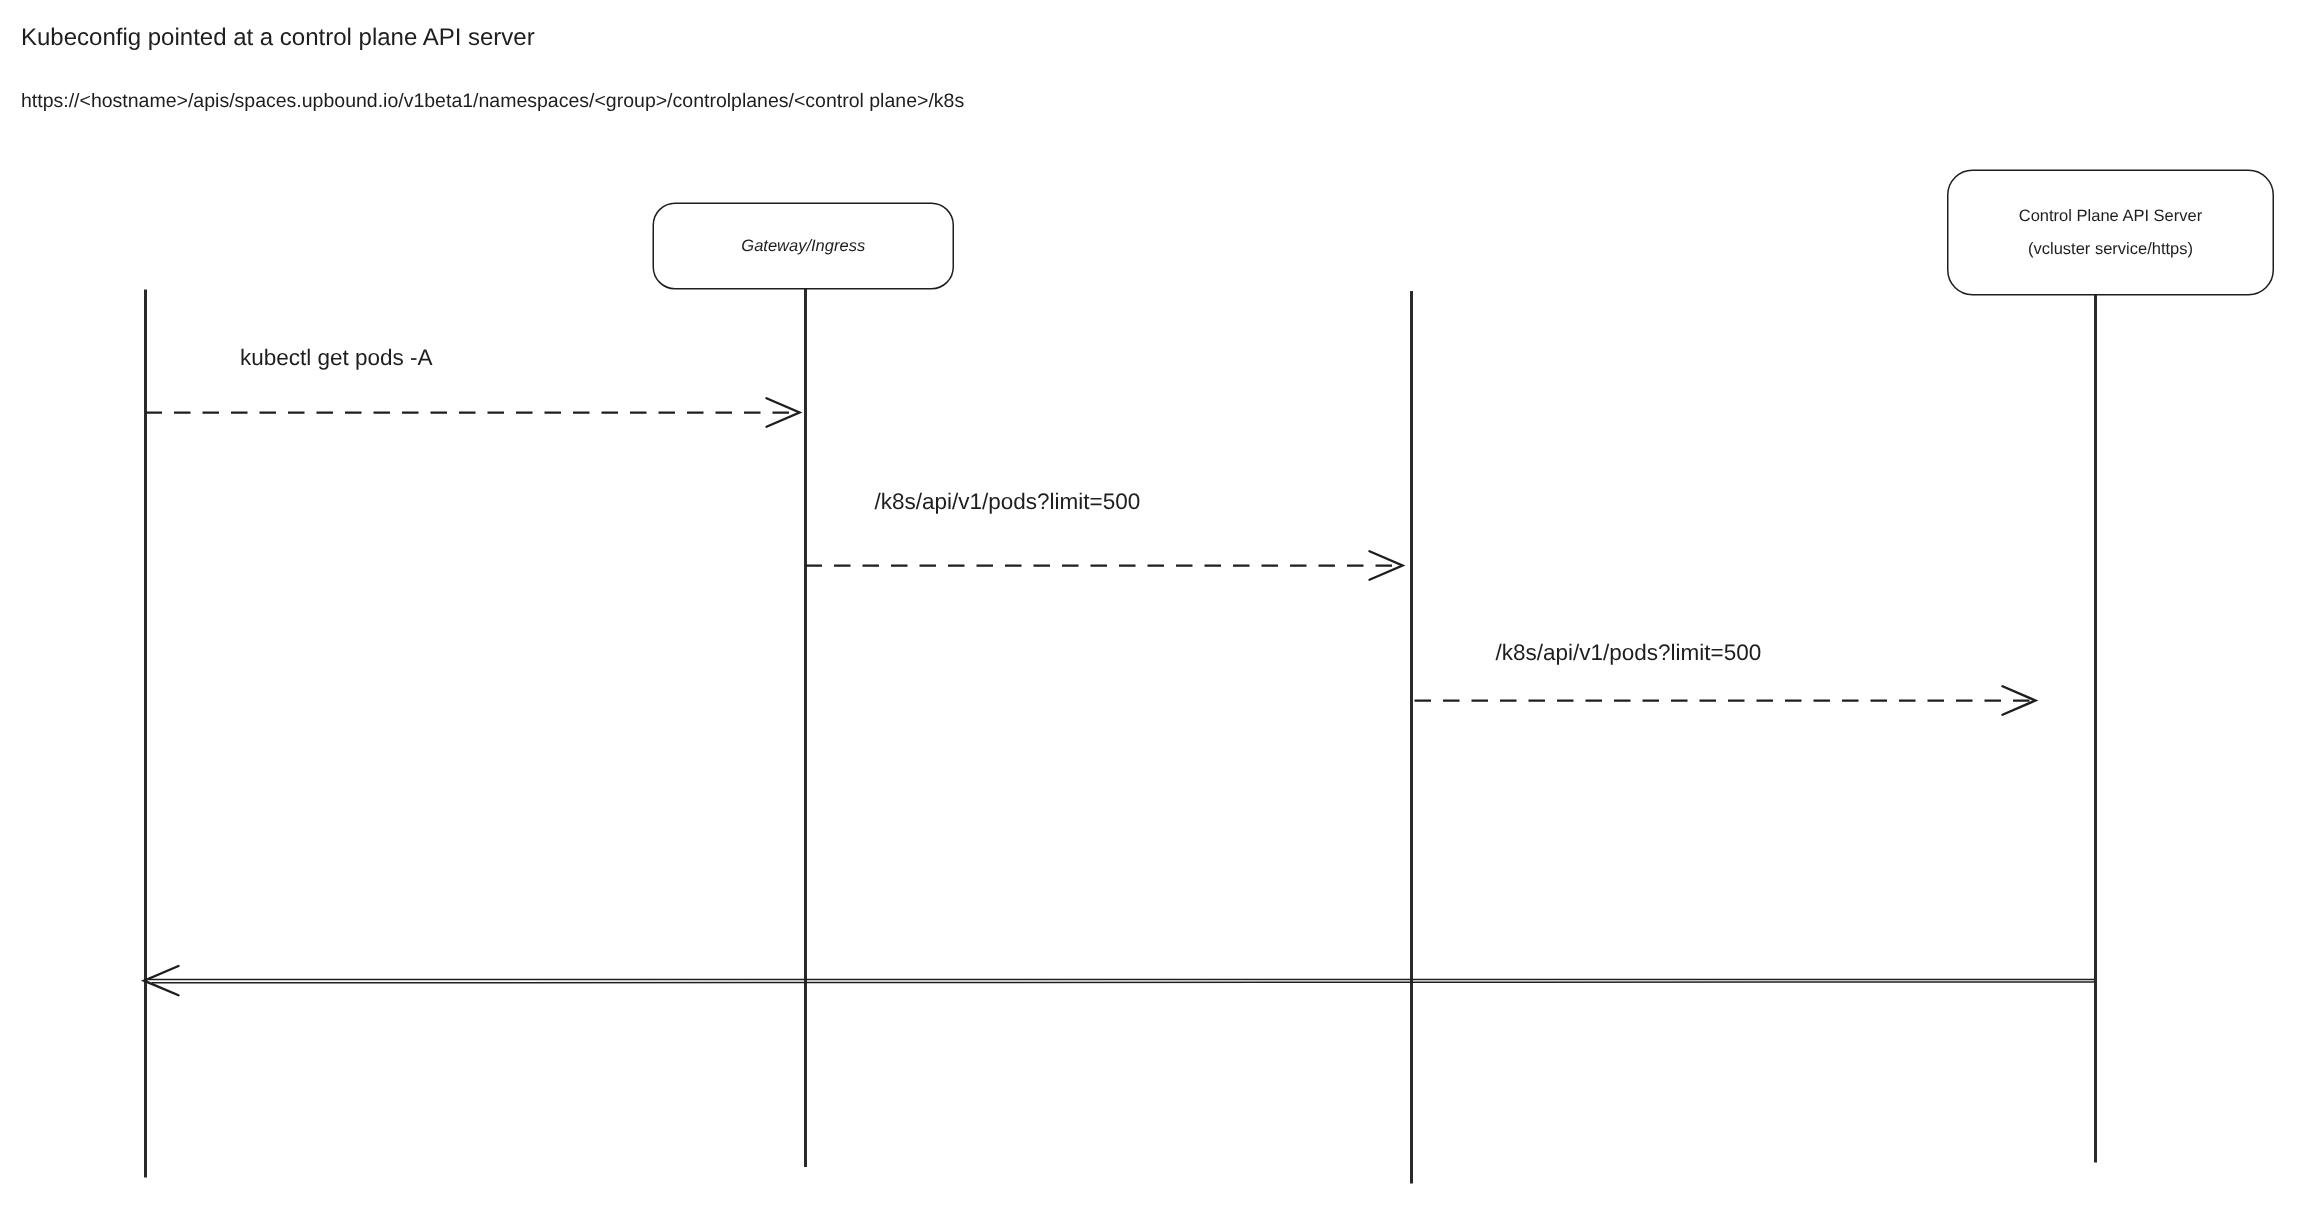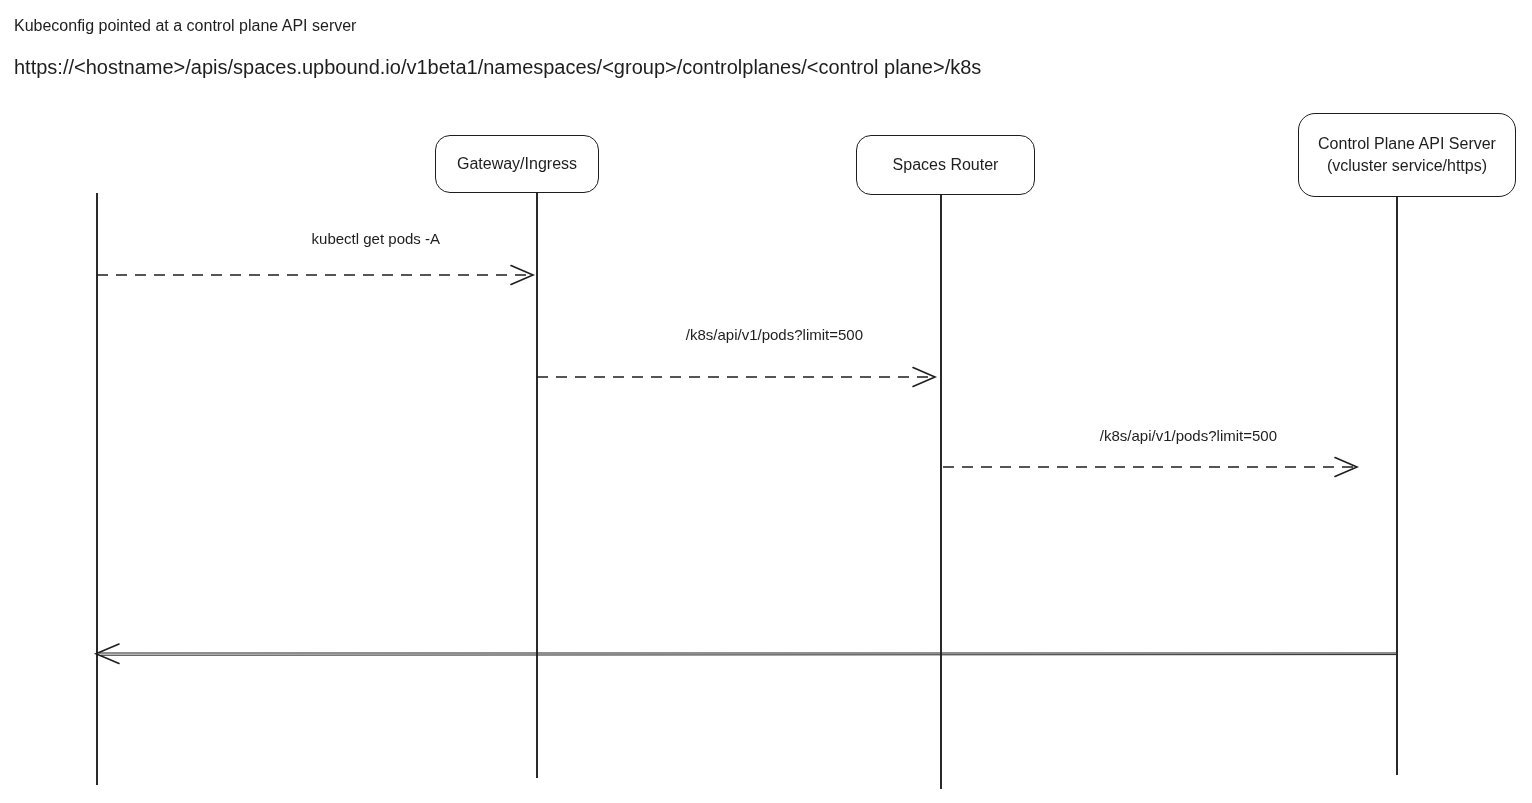--- a/index.html
+++ b/index.html
@@ -18,40 +18,40 @@
   }
   .hdr {
     position: absolute;
     left: 14px;
     font-size: 16px;
     line-height: 18px;
     color: #1e1e1e;
     white-space: pre;
   }
   .hdr.l1 { top: 17px; }
-  .hdr.l2 { top: 58px; font-size: 20px; }
+  .hdr.l2 { top: 58px; font-size: 13px; }
 
   .actor {
     position: absolute;
     box-sizing: border-box;
     border: 1.6px solid #1e1e1e;
     border-radius: 15px;
     background: #ffffff;
     display: flex;
     flex-direction: column;
     align-items: center;
     justify-content: center;
     text-align: center;
-    font-size: 16px;
+    font-size: 11px;
     line-height: 22px;
     color: #1e1e1e;
     z-index: 2;
   }
   .actor-user     { left: 16px;   top: 135px; width: 162px; height: 58px; }
-  .actor-gateway  { left: 435px;  top: 135px; width: 164px; height: 58px; }
+  .actor-gateway  { left: 435px;  top: 135px; width: 201px; height: 58px; font-style: italic; }
   .actor-spaces   { left: 856px;  top: 135px; width: 179px; height: 60px; }
   .actor-control  { left: 1298px; top: 113px; width: 218px; height: 84px; border-radius: 17px; }
 
   .lifeline {
     position: absolute;
     width: 1.5px;
     background: #2a2a2a;
     z-index: 1;
   }
   .ll-user    { left: 96px;   top: 193px; height: 592px; }
@@ -60,21 +60,21 @@
   .ll-control { left: 1396px; top: 196px; height: 579px; }
 
   .msg-svg {
     position: absolute;
     z-index: 3;
     overflow: visible;
   }
   .msg-label {
     position: absolute;
     width: 280px;
-    text-align: right;
+    text-align: left;
     font-size: 15px;
     color: #1e1e1e;
     z-index: 3;
     white-space: nowrap;
   }
   .lbl-1 { left: 160px;  top: 230px; }
   .lbl-2 { left: 583px;  top: 326px; }
   .lbl-3 { left: 997px;  top: 427px; }
 
   .svg-1 { left: 96px;  top: 260px; }
@@ -85,23 +85,20 @@
 </head>
 <body>
 
 <div class="canvas">
 
   <div class="hdr l1">Kubeconfig pointed at a control plane API server</div>
   <div class="hdr l2">https://&lt;hostname&gt;/apis/spaces.upbound.io/v1beta1/namespaces/&lt;group&gt;/controlplanes/&lt;control plane&gt;/k8s</div>
 
   <div class="actor actor-gateway">
     <span>Gateway/Ingress</span>
-  </div>
-  <div class="actor actor-spaces">
-    <span>Spaces Router</span>
   </div>
   <div class="actor actor-control">
     <span>Control Plane API Server</span>
     <span>(vcluster service/https)</span>
   </div>
 
   <div class="lifeline ll-user"></div>
   <div class="lifeline ll-gateway"></div>
   <div class="lifeline ll-spaces"></div>
   <div class="lifeline ll-control"></div>

